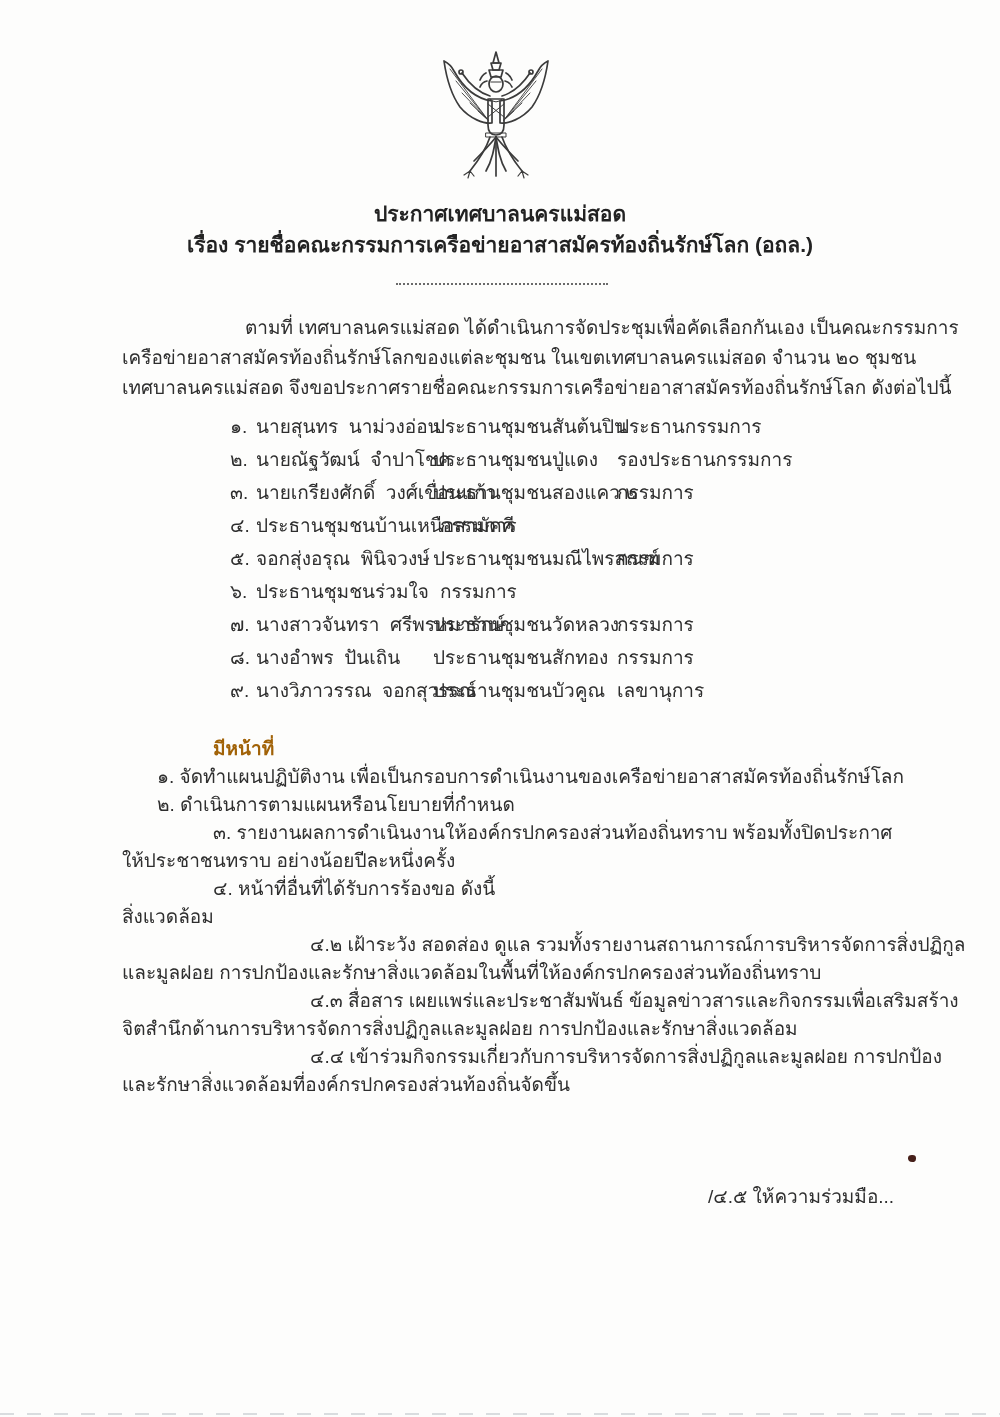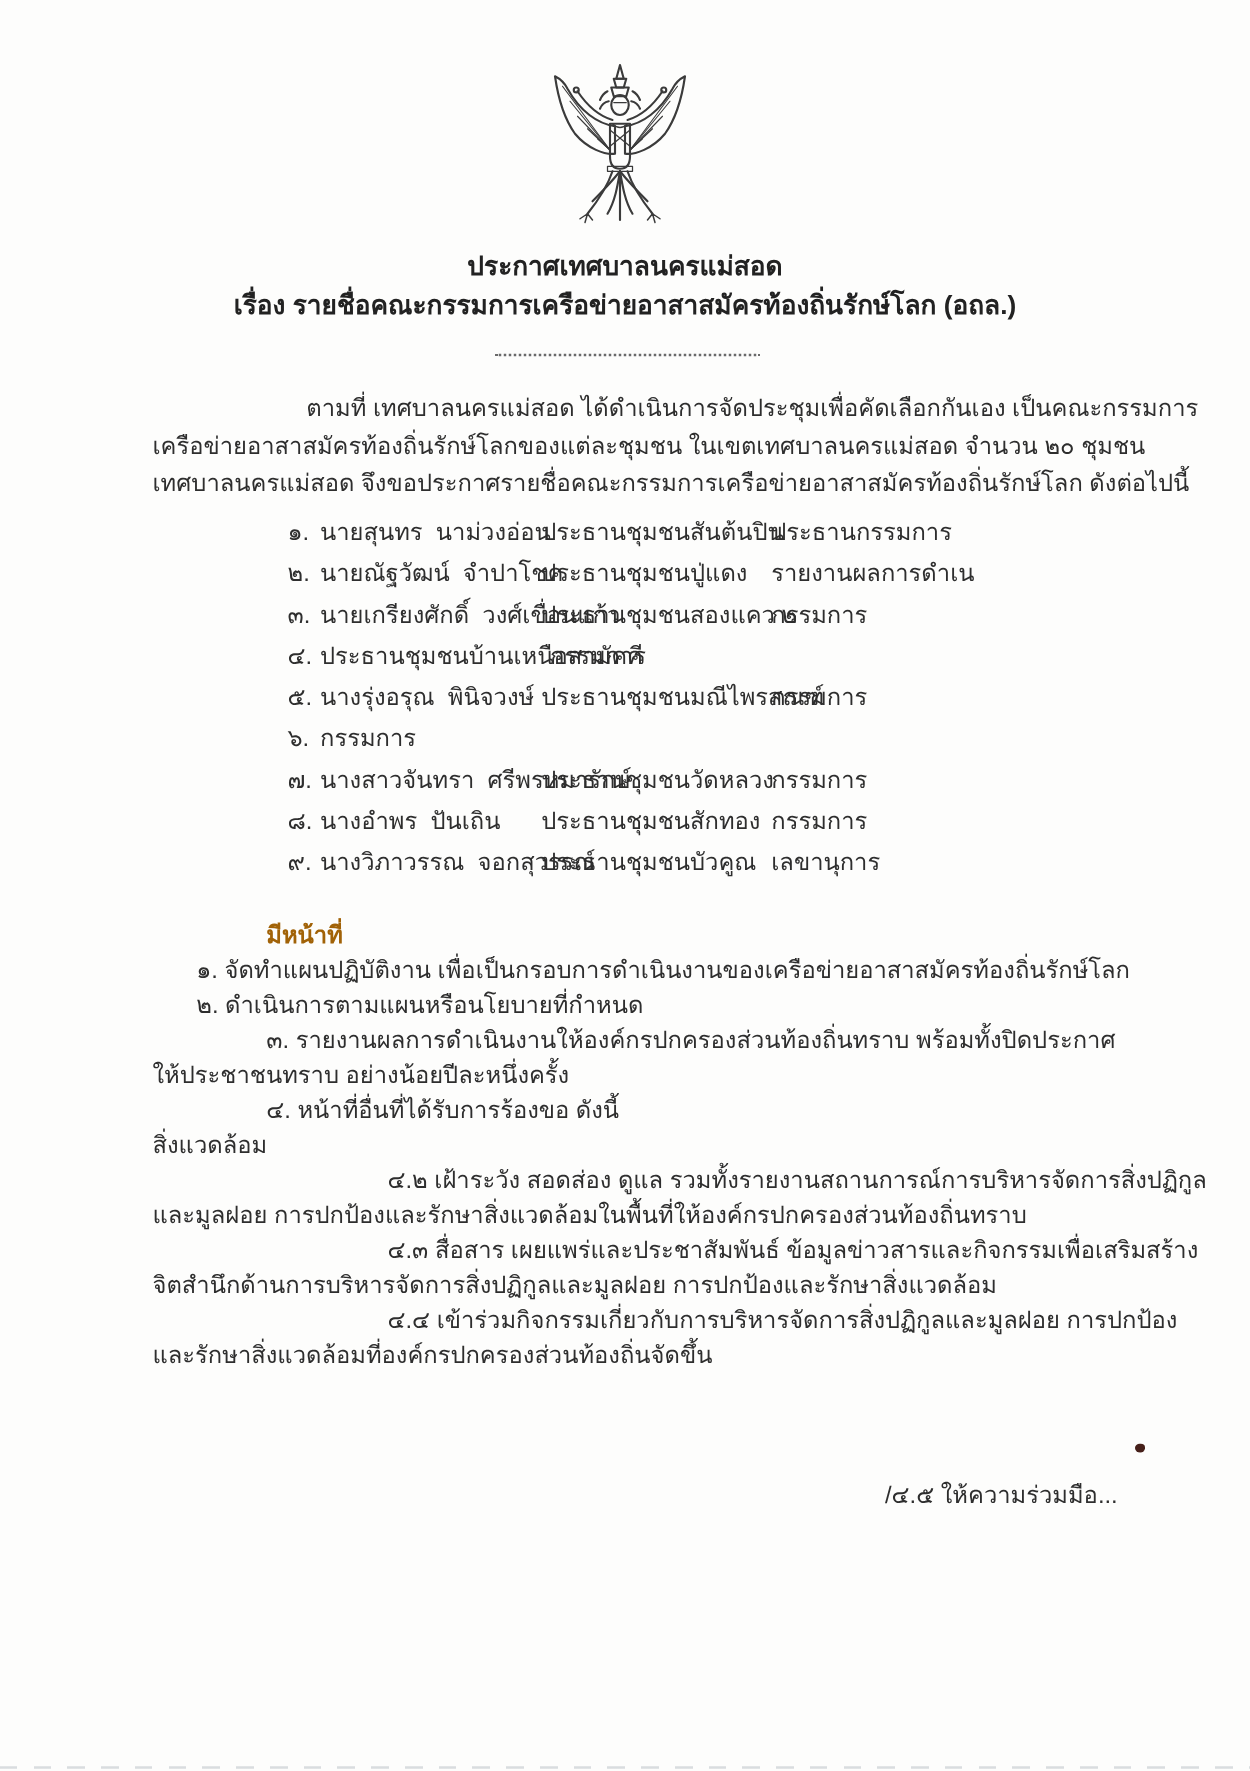--- a/index.html
+++ b/index.html
@@ -123,41 +123,42 @@
       <div class="crow">
     <span class="c-no">๑.</span>
     <span class="c-name">นายสุนทร  นาม่วงอ่อน</span>
     <span class="c-comm">ประธานชุมชนสันต้นปิน</span>
     <span class="c-role">ประธานกรรมการ</span>
   </div>
       <div class="crow">
     <span class="c-no">๒.</span>
     <span class="c-name">นายณัฐวัฒน์  จำปาโชค</span>
     <span class="c-comm">ประธานชุมชนปู่แดง</span>
-    <span class="c-role">รายงานผลการดำเน</span>
+    <span class="c-role">รองประธานกรรมการ</span>
   </div>
       <div class="crow">
     <span class="c-no">๓.</span>
     <span class="c-name">นายเกรียงศักดิ์  วงศ์เขื่อนแก้ว</span>
     <span class="c-comm">ประธานชุมชนสองแคว ๒</span>
     <span class="c-role">กรรมการ</span>
   </div>
       <div class="crow">
     <span class="c-no">๔.</span>
     <span class="c-comm">ประธานชุมชนบ้านเหนือสามัคคี</span>
     <span class="c-role">กรรมการ</span>
   </div>
       <div class="crow">
     <span class="c-no">๕.</span>
-    <span class="c-name">นางรุ่งอรุณ  พินิจวงษ์</span>
+    <span class="c-name">จอกสุ่งอรุณ  พินิจวงษ์</span>
     <span class="c-comm">ประธานชุมชนมณีไพรสณฑ์</span>
     <span class="c-role">กรรมการ</span>
   </div>
       <div class="crow">
     <span class="c-no">๖.</span>
+    <span class="c-comm">ประธานชุมชนร่วมใจ</span>
     <span class="c-role">กรรมการ</span>
   </div>
       <div class="crow">
     <span class="c-no">๗.</span>
     <span class="c-name">นางสาวจันทรา  ศรีพรหมารักษ์</span>
     <span class="c-comm">ประธานชุมชนวัดหลวง</span>
     <span class="c-role">กรรมการ</span>
   </div>
       <div class="crow">
     <span class="c-no">๘.</span>

